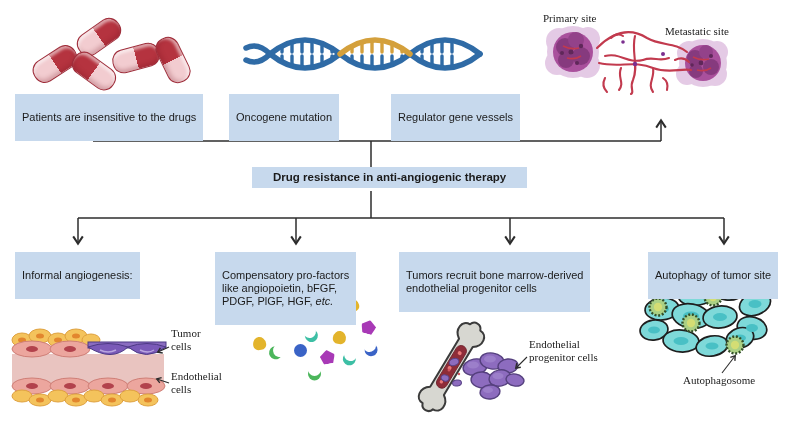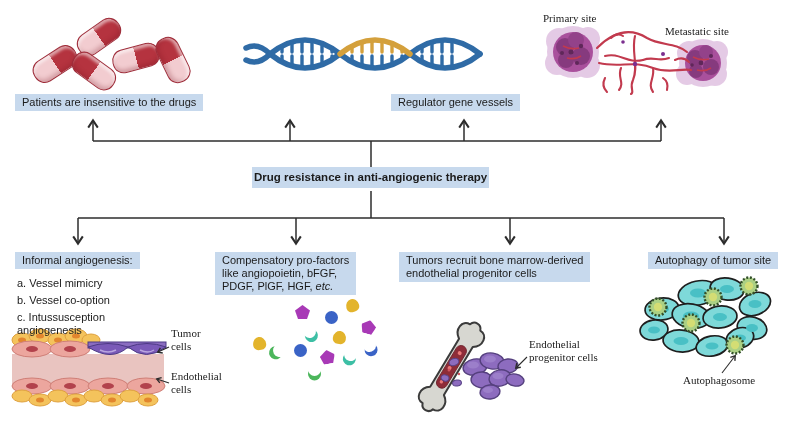--- a/index.html
+++ b/index.html
@@ -1,21 +1,21 @@
 <!DOCTYPE html>
 <html style="--label-bg: #c7d9ed; --line: #2c2c2c; --dna-blue: #2f6ba6; --dna-gold: #d4a03c; --pill-red: #b5333f; --pill-pink: #f2ccd0; --tumor-purple: #a9509c; --vessel-red: #c23a4e; --cell-teal: #7ed9d9; --epc-purple: #8d6cbf;"><head>
 <meta charset="utf-8">
 <style>
   html,body{margin:0;padding:0;background:#fff;}
   .stage{position:relative;width:800px;height:424px;background:#ffffff;
          font-family:"Liberation Sans",sans-serif;color:#1b1b1b;overflow:hidden;}
   .abs{position:absolute;}
-  .blue-box{position:absolute;background:var(--label-bg,#c7d9ed);padding:2px 7px;
+  .blue-box{position:absolute;background:var(--label-bg,#c7d9ed);padding:17px 7px;
             font-size:11px;line-height:13px;white-space:pre;z-index:10;}
-  .center-box{font-weight:bold;padding:4px 2px;font-size:11.5px;}
+  .center-box{font-weight:bold;padding:4px 21px;font-size:11.5px;}
   .note{position:absolute;font-size:11px;line-height:12.5px;white-space:pre-line;z-index:10;font-family:Liberation Serif, serif;}
   .list-item{font-size:11px;line-height:13px;white-space:pre-line;margin-bottom:4px;}
   svg.illu{position:absolute;z-index:1;overflow:visible;}
   svg.overlay{position:absolute;left:0;top:0;z-index:5;pointer-events:none;}
   .pill{position:absolute;width:46px;height:22px;border-radius:11px;
         background:linear-gradient(90deg,#f2ccd0 50%,#b5333f 50%);
         border:1px solid #9e2d3a;box-shadow:inset 0 3px 3px rgba(255,255,255,.55), inset 0 -3px 4px rgba(120,20,30,.25);}
   .pill.rev{background:linear-gradient(90deg,#b5333f 50%,#f2ccd0 50%);}
   .factor{position:absolute;z-index:2;}
   .factor.circle{width:13px;height:13px;border-radius:50%;background:var(--c);}
@@ -116,20 +116,21 @@
     </g>
     <circle cx="100" cy="56" r="2.2" fill="#7b2e8e"></circle>
       <circle cx="128" cy="46" r="2" fill="#7b2e8e"></circle>
     <circle cx="88" cy="34" r="1.8" fill="#7b2e8e"></circle>
   </svg>
 
   <div class="note" style="left:543px;top:12px">Primary site</div>
   <div class="note" style="left:665px;top:25px">Metastatic site</div>
 
   <div class="blue-box" style="left:15px;top:94px">Patients are insensitive to the drugs</div>
+  <div class="blue-box" style="left:229px;top:94px">Oncogene mutation</div>
   <div class="blue-box" style="left:391px;top:94px">Regulator gene vessels</div>
 
   <div class="blue-box center-box" style="left:252px;top:167px">Drug resistance in anti-angiogenic therapy</div>
 
   <svg class="overlay" width="800" height="424" viewBox="0 0 800 424">
     <defs>
       <marker id="arr" viewBox="0 0 10 10" refX="6.5" refY="5" markerWidth="8" markerHeight="8" orient="auto">
         <path d="M1,1 L7,5 L1,9" fill="none" stroke="#2c2c2c" stroke-width="1.7"></path>
       </marker>
       <marker id="arrS" viewBox="0 0 10 10" refX="6.5" refY="5" markerWidth="6.5" markerHeight="6.5" orient="auto">
@@ -152,26 +153,20 @@
     </g>
     <g stroke="#2c2c2c" stroke-width="1.1" fill="none">
       <line x1="169" y1="347" x2="158" y2="352" marker-end="url(#arrS)"></line>
       <line x1="169" y1="383" x2="157" y2="379" marker-end="url(#arrS)"></line>
       <line x1="527" y1="357" x2="516" y2="368" marker-end="url(#arrS)"></line>
       <line x1="722" y1="373" x2="735" y2="356" marker-end="url(#arrS)"></line>
     </g>
   </svg>
 
   <div class="blue-box" style="left:15px;top:252px">Informal angiogenesis:</div>
-  <div class="abs" style="left:17px;top:277px;z-index:10">
-    <div class="list-item">a. Vessel mimicry</div>
-    <div class="list-item">b. Vessel co-option</div>
-    <div class="list-item">c. Intussusception
-angiogenesis</div>
-  </div>
 
   <svg class="illu" style="left:8px;top:328px" width="165" height="78" viewBox="0 0 165 78">
     <rect x="4" y="26" width="152" height="30" fill="#e9c4c0"></rect>
     <g fill="#f4c35c" stroke="#dfa13e" stroke-width="1">
       <ellipse cx="14" cy="12" rx="10" ry="7"></ellipse>
         <ellipse cx="32" cy="8" rx="11" ry="7"></ellipse>
       <ellipse cx="50" cy="12" rx="10" ry="7"></ellipse>
         <ellipse cx="68" cy="8" rx="11" ry="7"></ellipse>
       <ellipse cx="83" cy="12" rx="9" ry="6"></ellipse>
     </g>

